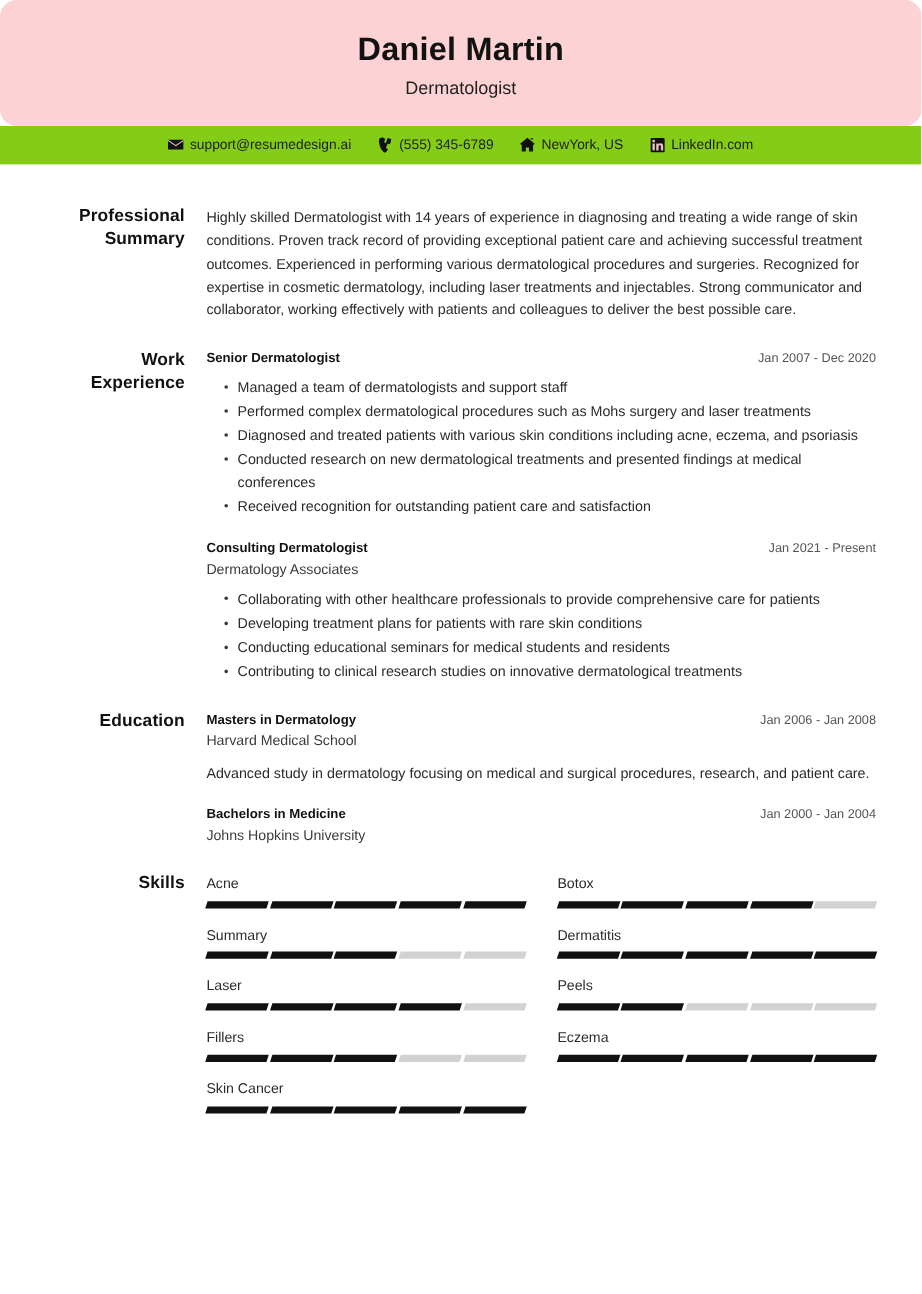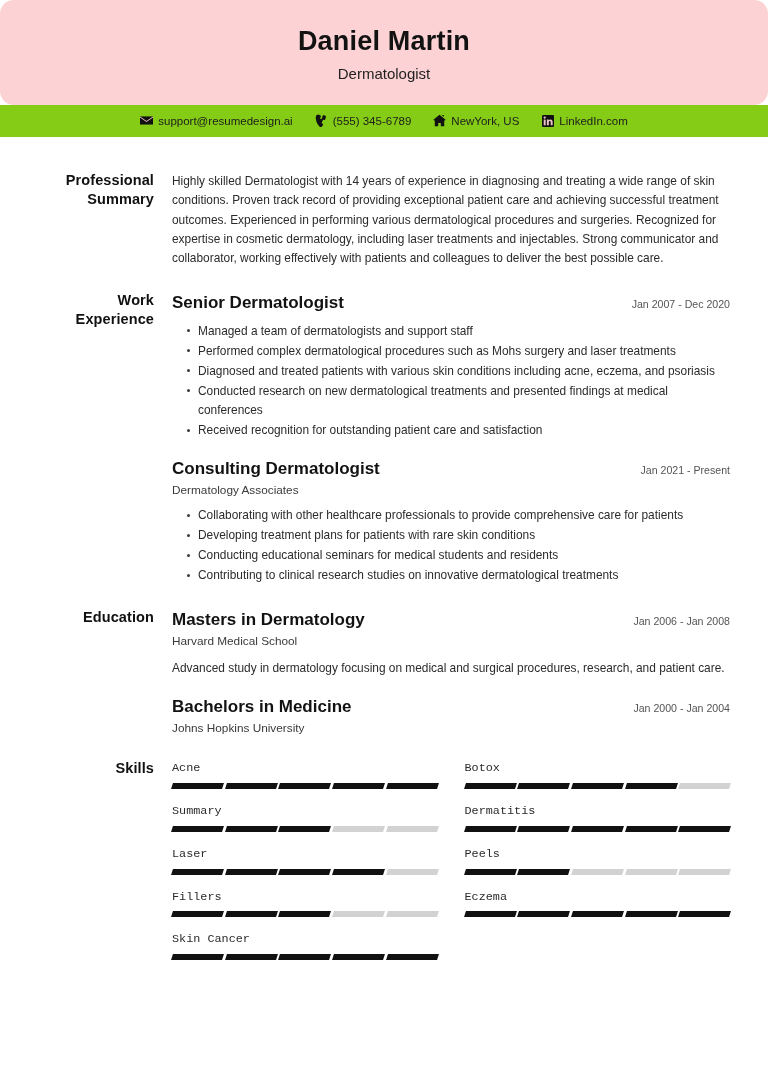--- a/index.html
+++ b/index.html
@@ -114,21 +114,21 @@
   .entry { margin-bottom: 18px; }
   .entry:last-child { margin-bottom: 0; }
 
   .entry-head {
     display: flex;
     align-items: baseline;
     justify-content: space-between;
     gap: 14px;
   }
   .entry-title {
-    font-size: 17px;
+    font-size: 11px;
     font-weight: bold;
     color: #121212;
     line-height: 1.35;
   }
   .entry-date {
     font-size: 10.6px;
     color: #555555;
     white-space: nowrap;
     flex: 0 0 auto;
     line-height: 1.35;
@@ -171,21 +171,20 @@
 
   
   .skills-grid {
     display: grid;
     grid-template-columns: 1fr 1fr;
     column-gap: 27px;
     row-gap: 0;
   }
   .skill {
     padding-bottom: 14px;
-    font-family: Liberation Mono, monospace;
   }
   .skill-name {
     font-size: 11.8px;
     color: #2b2b2b;
     line-height: 1.5;
     margin-bottom: 5px;
   }
   .skill-bar {
     display: flex;
     gap: 3px;

